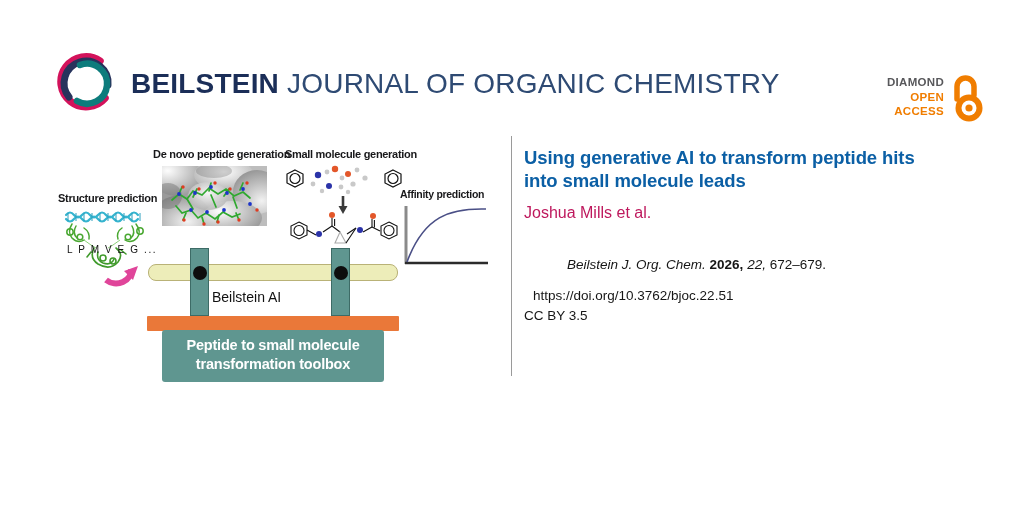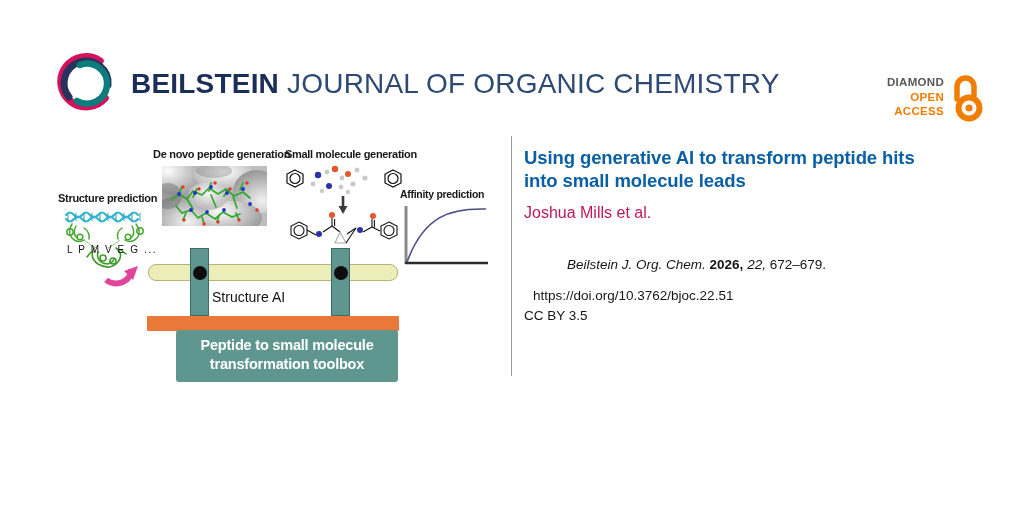--- a/index.html
+++ b/index.html
@@ -152,21 +152,21 @@
     color: #111;
     white-space: nowrap;
   }
   #toolbox-orange-bar {
     position: absolute; left: -1px; top: 84px;
     width: 252px; height: 15px;
     background: #ea7839;
     border-radius: 1px;
   }
   #toolbox-body {
-    position: absolute; left: 28px; top: 98px;
+    position: absolute; left: 14px; top: 98px;
     width: 222px; height: 52px;
     background: #5f9690;
     border-radius: 3px;
   }
   #toolbox-text {
     position: absolute; left: 0; top: 6px;
     width: 222px;
     text-align: center;
     color: #ffffff;
     font-weight: 700;
@@ -429,21 +429,21 @@
     <line x1="7" y1="61" x2="90" y2="61" stroke="#2b2b2b" stroke-width="2.4"></line>
     <path d="M9 60 C 26 14, 52 6, 88 7" fill="none" stroke="#4a4f86" stroke-width="1.6"></path>
   </svg>
 
   <div id="toolbox-assembly">
     <div id="beam-bar"></div>
     <div class="beam-post" id="beam-post-left"></div>
     <div class="beam-post" id="beam-post-right"></div>
     <div class="beam-knob" id="beam-knob-left"></div>
     <div class="beam-knob" id="beam-knob-right"></div>
-    <div id="generative-ai-label">Structure AI</div>
+    <div id="generative-ai-label">Beilstein AI</div>
     <div id="toolbox-orange-bar"></div>
     <div id="toolbox-body">
       <div id="toolbox-text">
         <div>Peptide to small molecule</div>
         <div>transformation toolbox</div>
       </div>
     </div>
   </div>
 </div>
 

